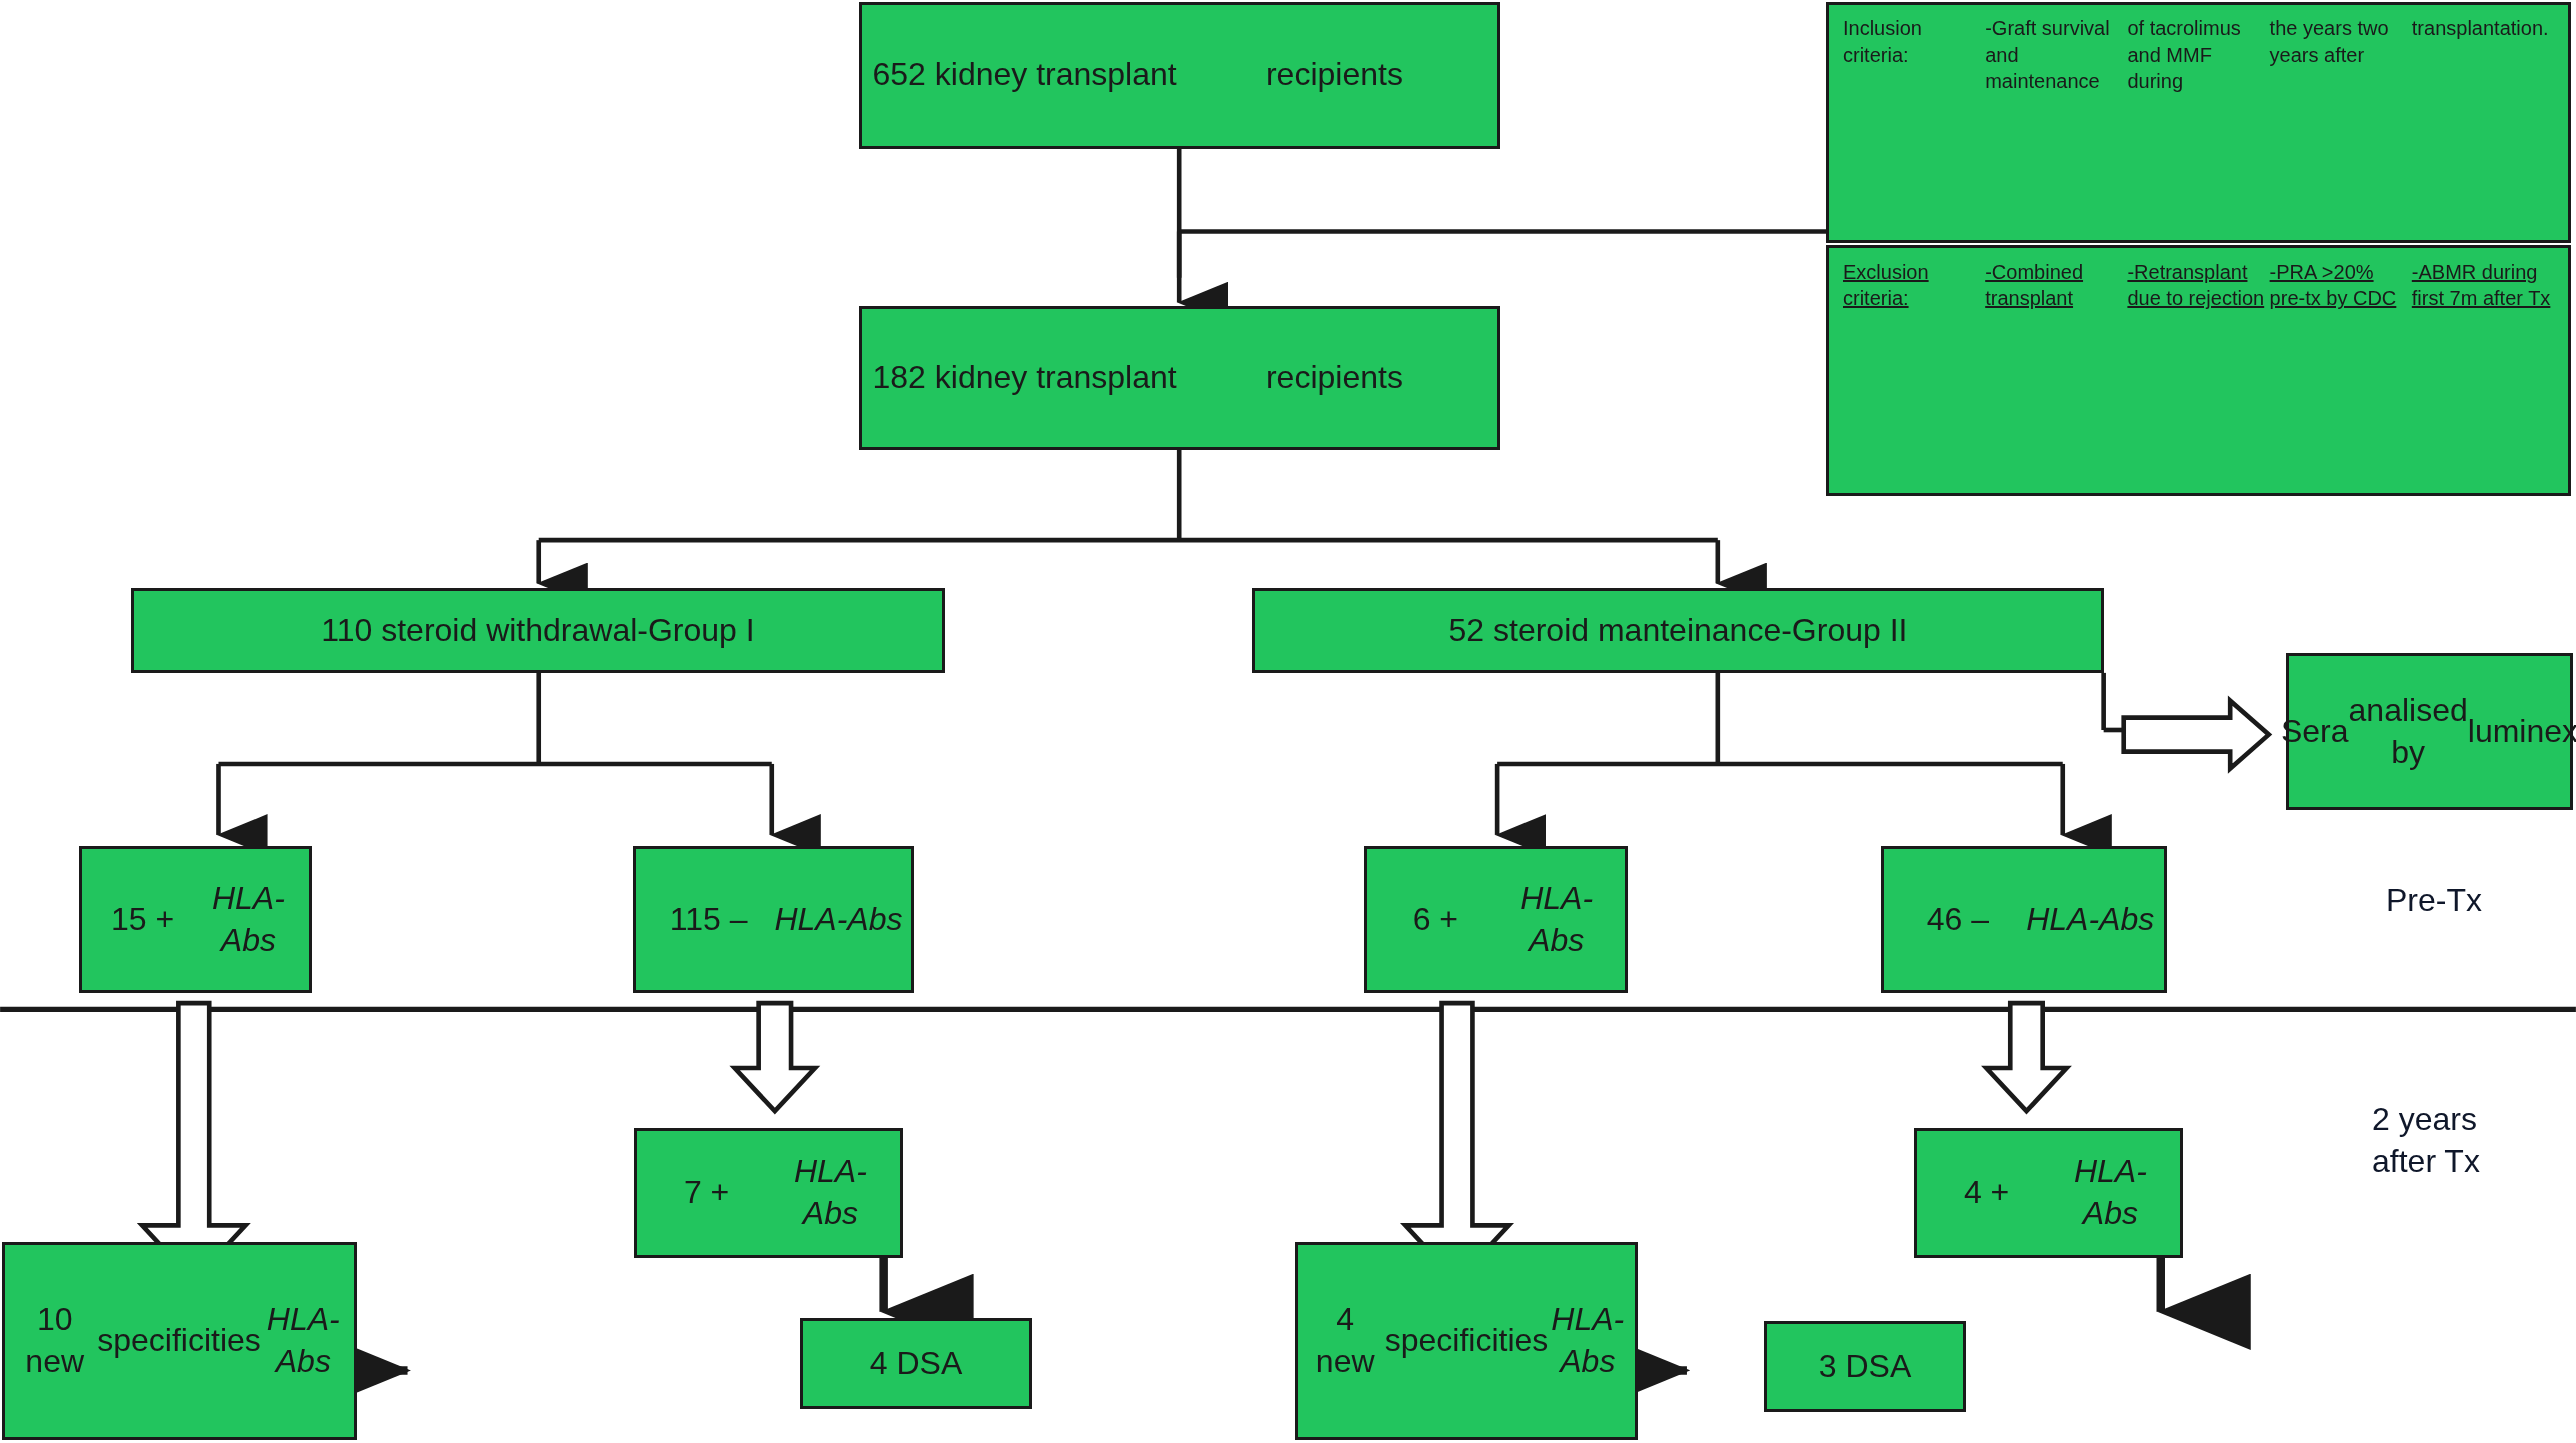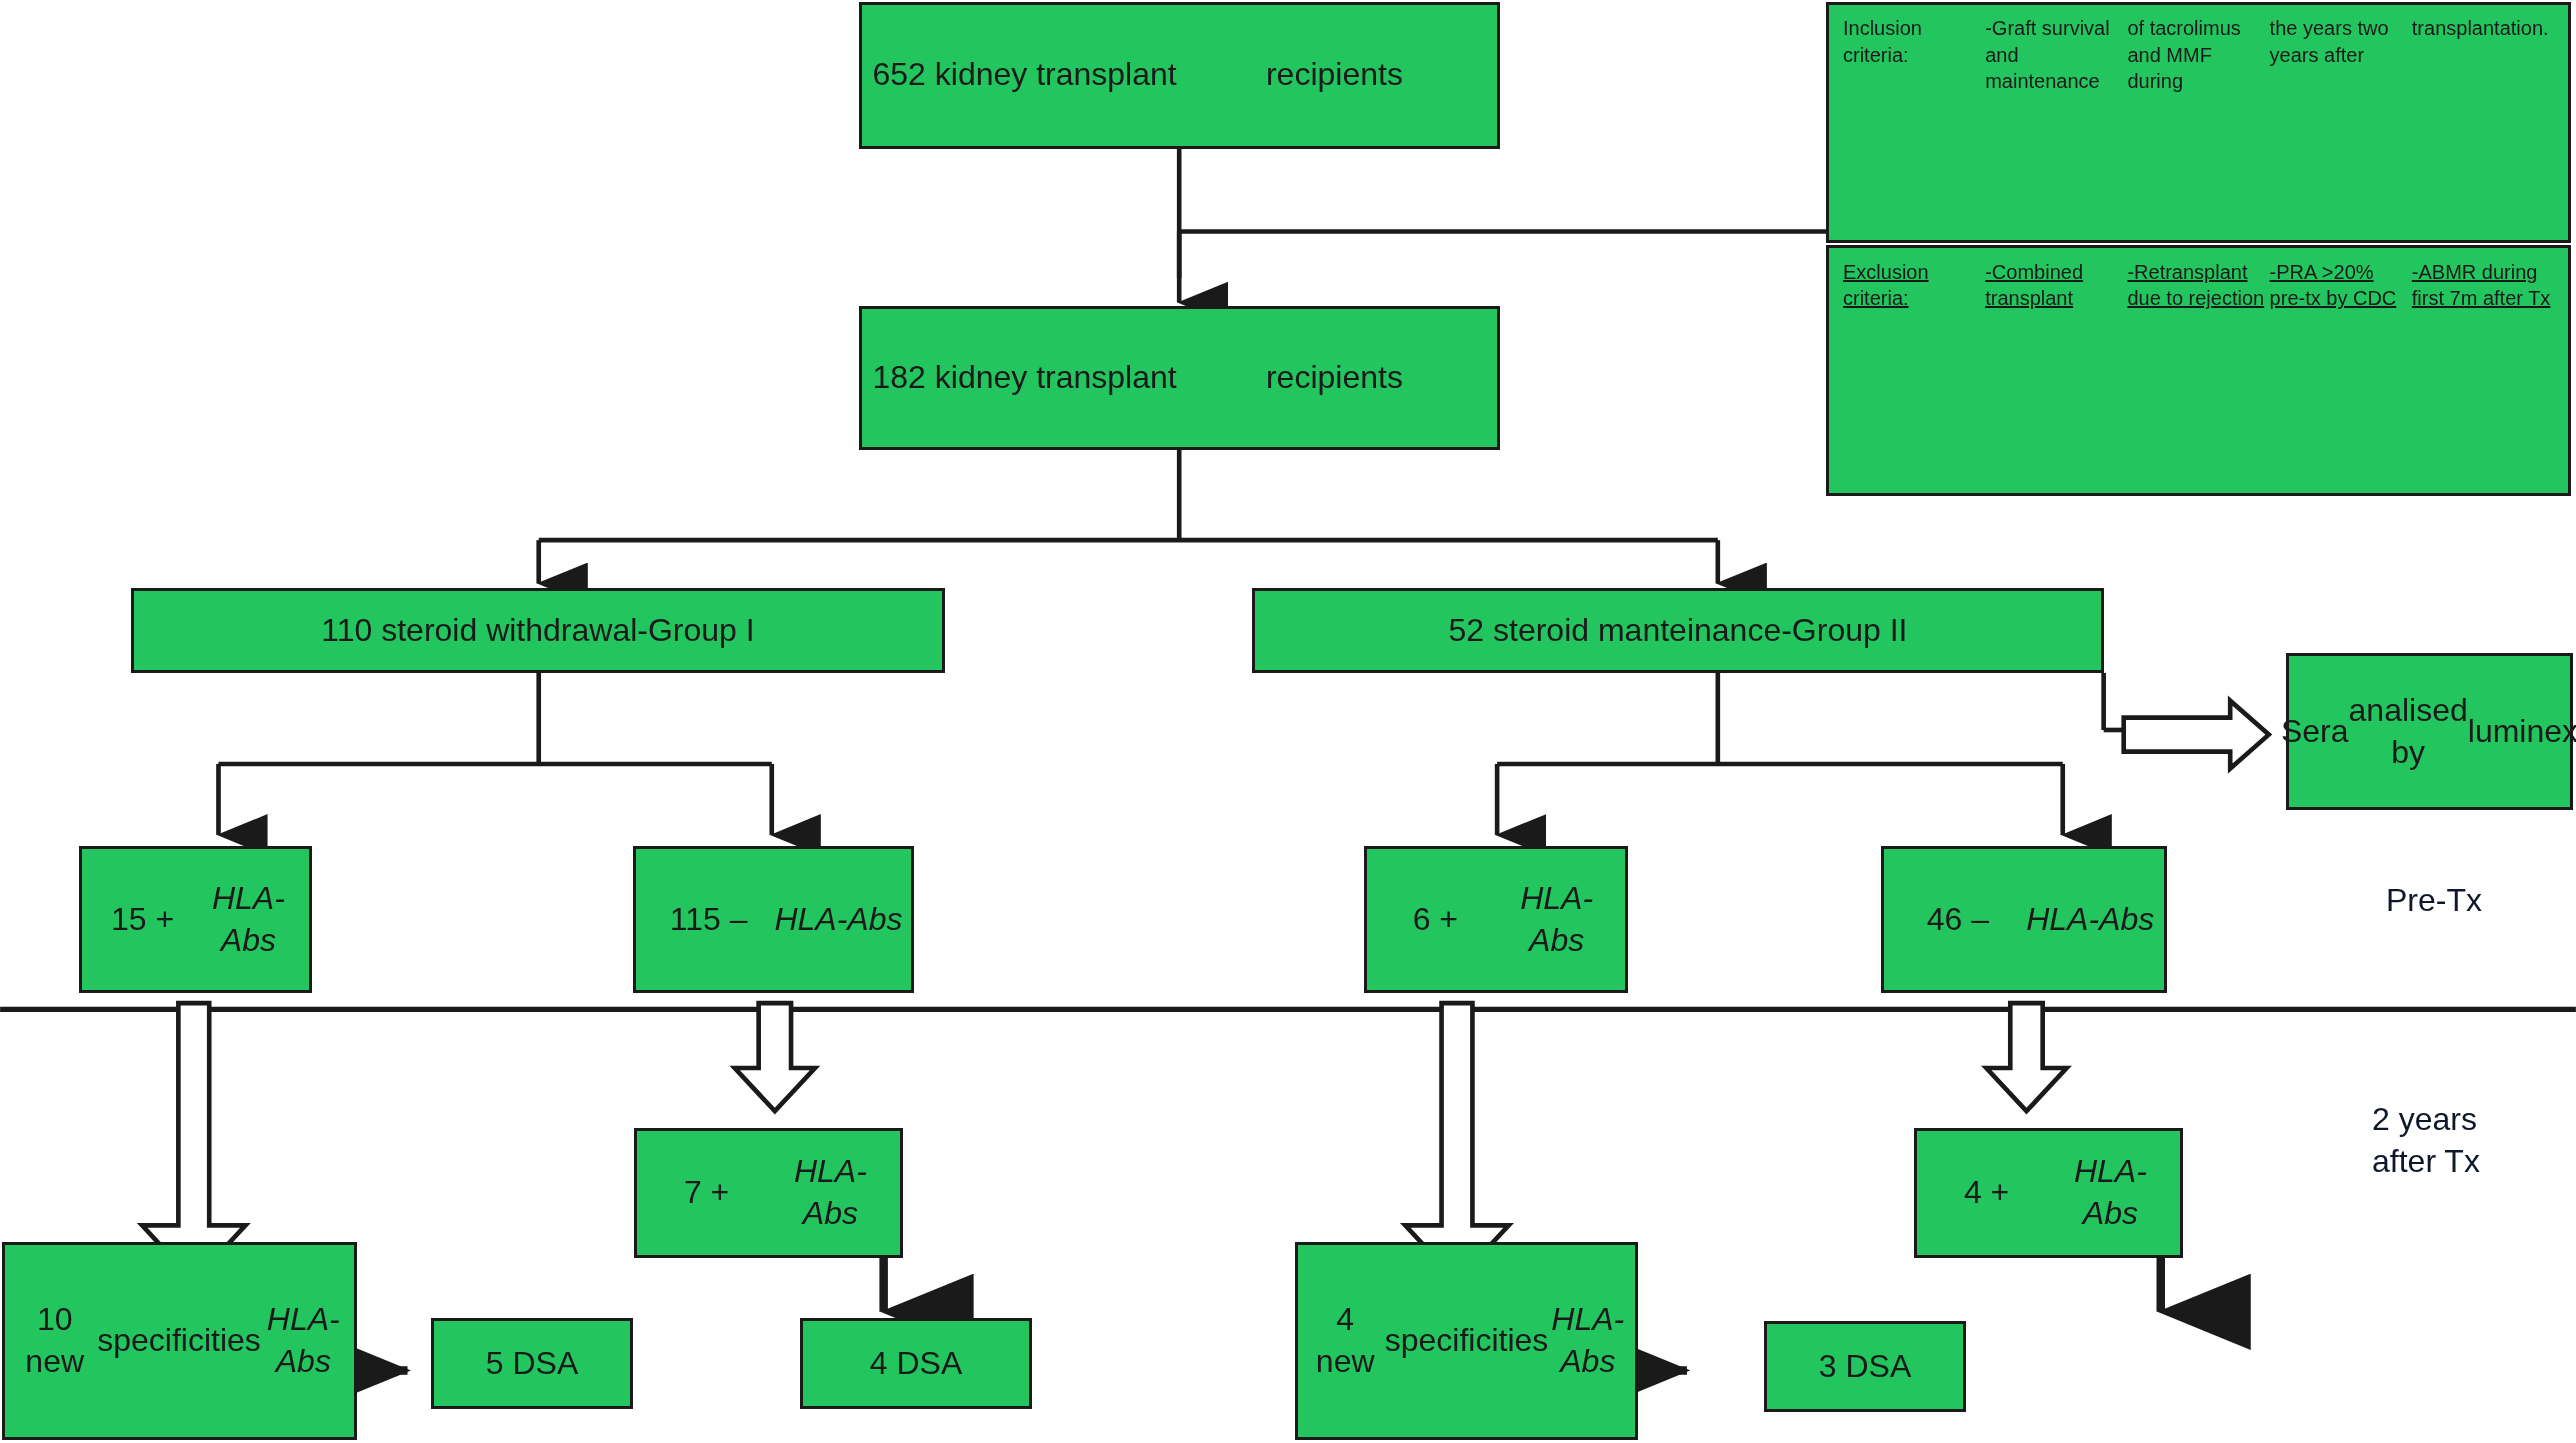--- a/index.html
+++ b/index.html
@@ -150,23 +150,20 @@
     <span class="ln">4 new</span>
     <span class="ln">specificities</span>
     <span class="ln it">HLA-Abs</span>
   </div>
 
   <div class="node" style="left:1914px;top:1128px;width:269px;height:130px;">
     <span class="ln">4 +</span>
     <span class="ln it">HLA-Abs</span>
   </div>
 
-  <div class="node" style="left:431px;top:1318px;width:202px;height:91px;">
-    <span class="ln">5 DSA</span>
-  </div>
 
   <div class="node" style="left:800px;top:1318px;width:232px;height:91px;">
     <span class="ln">4 DSA</span>
   </div>
 
   <div class="node" style="left:1764px;top:1321px;width:202px;height:91px;">
     <span class="ln">3 DSA</span>
   </div>
 
 

